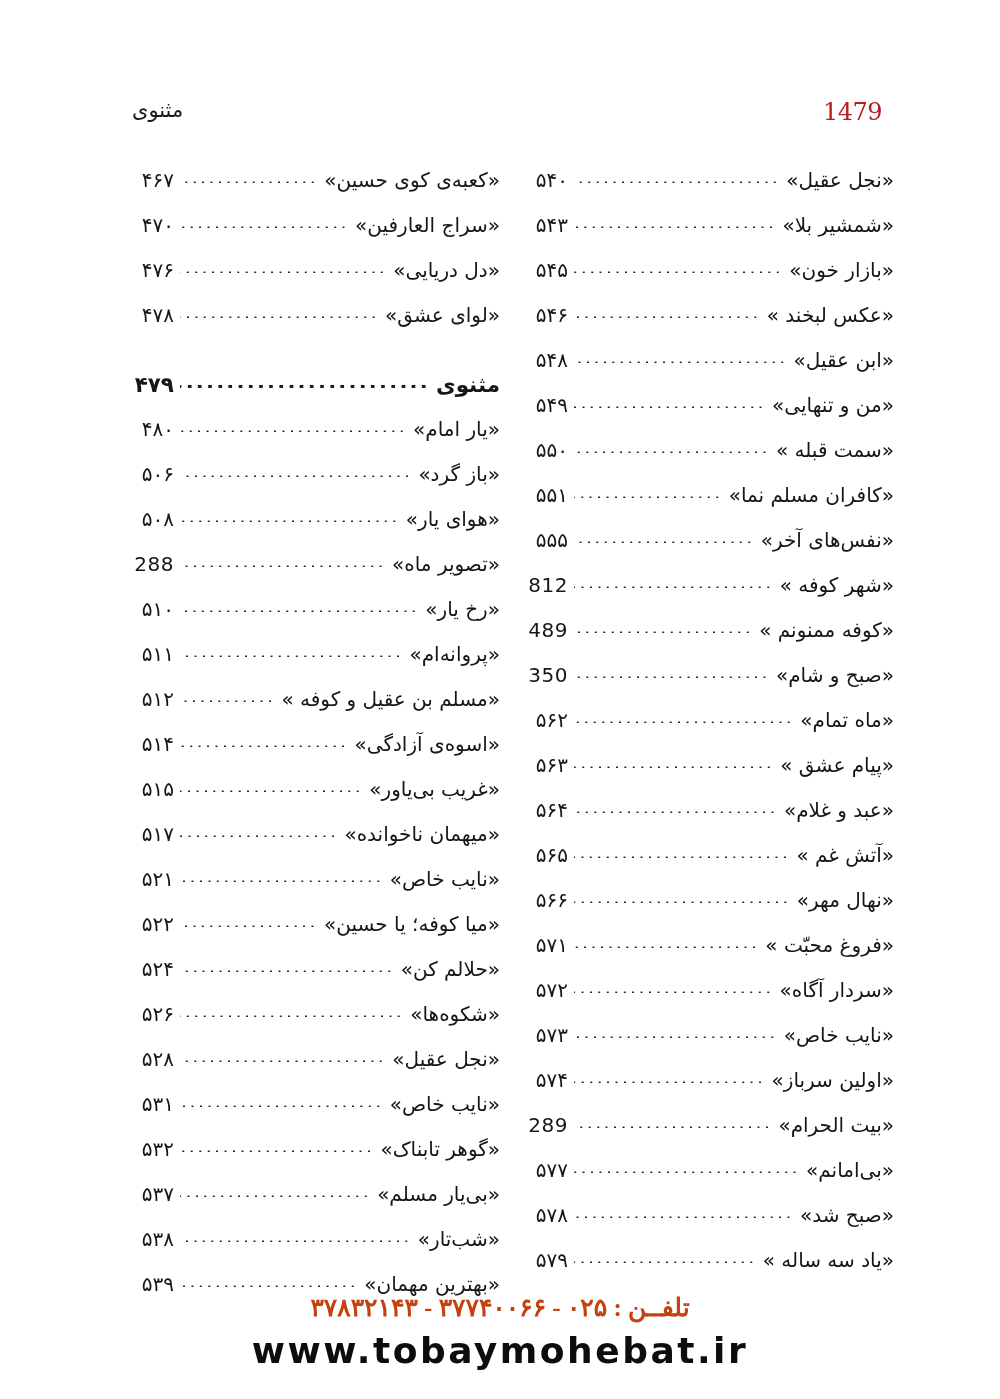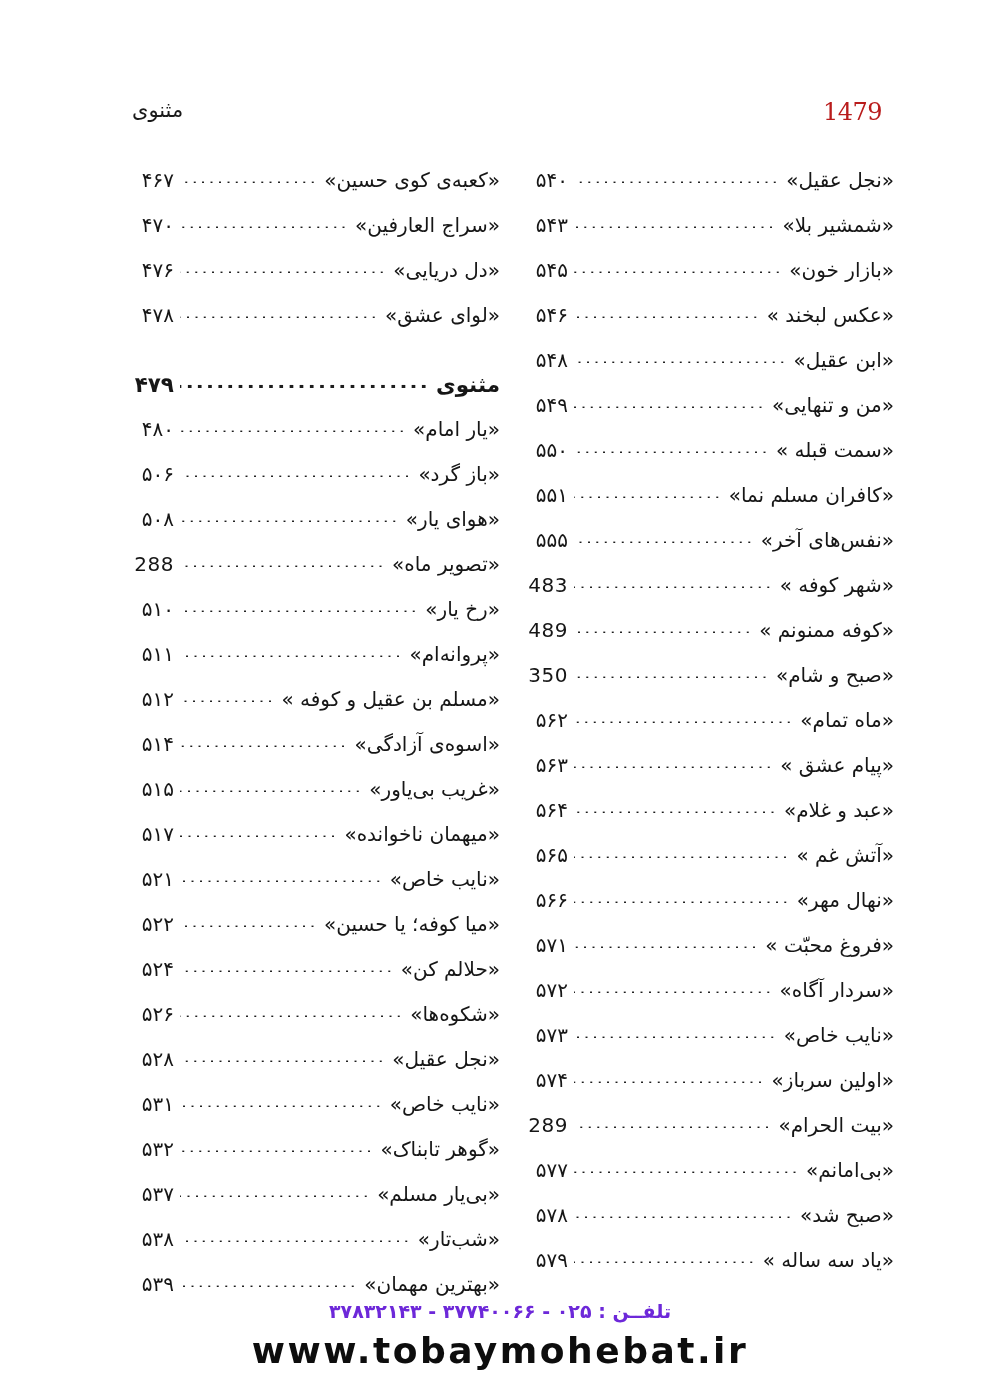--- a/index.html
+++ b/index.html
@@ -121,26 +121,27 @@
 
   
   .footer {
     position: absolute;
     left: 0;
     right: 0;
     bottom: 28px;
     text-align: center;
   }
   .footer-phone {
-    font-size: 19px;
+    font-size: 25px;
     font-weight: 700;
     letter-spacing: 1px;
     direction: rtl;
     margin-bottom: 8px;
-    color: #6d28d9;
+    color: #c2410c;
+    font-family: Liberation Serif, serif;
   }
   .footer-phone .tel-label {
     letter-spacing: 0px;
   }
   .footer-site {
     font-size: 36px;
     font-weight: 700;
     direction: ltr;
     letter-spacing: 2.5px;
     color: #0d0d0d;
@@ -327,21 +328,21 @@
           <span class="toc-page">۵۵۱</span>
         </div>
         <div class="toc-row">
           <span class="toc-title">«نفس‌های آخر»</span>
           <span class="toc-leader"></span>
           <span class="toc-page">۵۵۵</span>
         </div>
         <div class="toc-row">
           <span class="toc-title">«شهر کوفه »</span>
           <span class="toc-leader"></span>
-          <span class="toc-page">483</span>
+          <span class="toc-page">812</span>
         </div>
         <div class="toc-row">
           <span class="toc-title">«کوفه ممنونم »</span>
           <span class="toc-leader"></span>
           <span class="toc-page">489</span>
         </div>
         <div class="toc-row">
           <span class="toc-title">«صبح و شام»</span>
           <span class="toc-leader"></span>
           <span class="toc-page">350</span>

